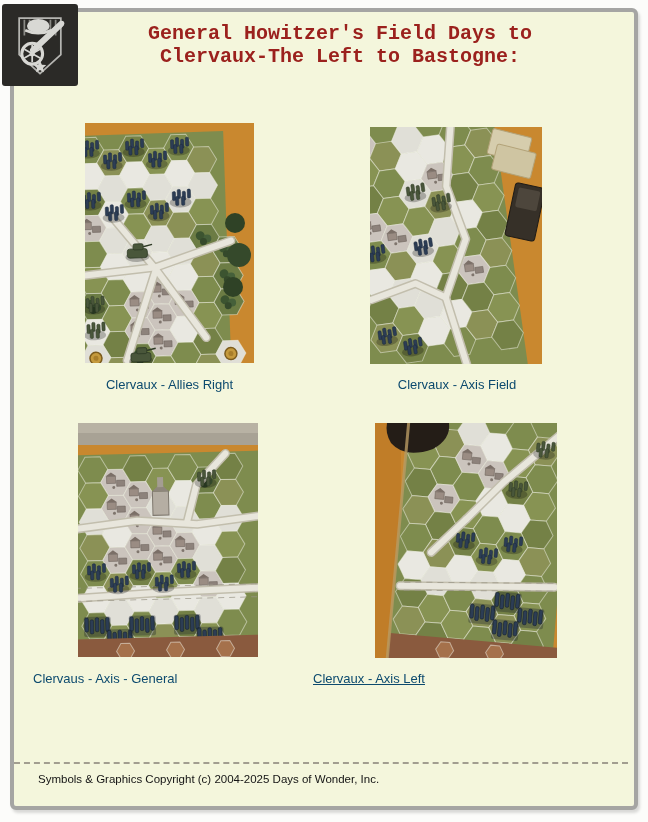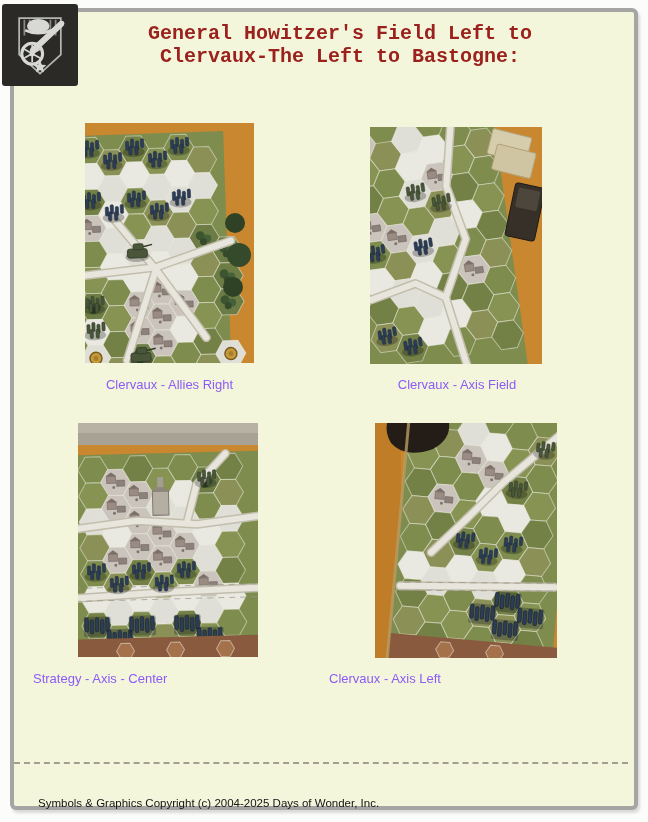--- a/index.html
+++ b/index.html
@@ -8,33 +8,33 @@
   .panel{position:absolute;left:10px;top:8px;width:628px;height:802px;box-sizing:border-box;
          background:#f4f6dc;border:4px solid #a5a5a3;border-radius:6px;
          box-shadow:2px 3px 3px rgba(0,0,0,0.14);}
   .logo{position:absolute;left:2px;top:4px;width:76px;height:82px;background:#2b2a27;
         border-radius:3px;z-index:6;display:flex;align-items:center;justify-content:center;}
   .title{position:absolute;left:60px;top:22px;width:560px;text-align:center;z-index:5;
          font-family:"Liberation Mono","DejaVu Sans Mono",monospace;font-weight:bold;
          font-size:20px;line-height:23px;color:#9b211d;}
   .photo{position:absolute;overflow:hidden;background:#c9882f;}
   .photo svg{display:block;width:100%;height:100%;}
-  .caption{position:absolute;font-size:13px;color:#8b5cf6;z-index:4;}
+  .caption{position:absolute;font-size:13px;color:#0c4a6e;z-index:4;}
   .c1{left:85px;top:377px;width:169px;text-align:center;}
   .c2{left:372px;top:377px;width:170px;text-align:center;}
   .c3{left:33px;top:671px;}
-  .c4{left:329px;top:671px;}
+  .c4{left:313px;top:671px;text-decoration:underline;}
   .p1{left:85px;top:123px;width:169px;height:240px;}
   .p2{left:370px;top:127px;width:172px;height:237px;}
   .p3{left:78px;top:423px;width:180px;height:234px;}
   .p4{left:375px;top:423px;width:182px;height:235px;}
   .divider{position:absolute;left:14px;top:762px;width:614px;height:0;
            border-top:2px dashed #a29e90;z-index:3;}
   .footer{position:absolute;left:38px;top:772px;font-size:11.5px;line-height:14.5px;
-          color:#141414;z-index:3;margin-top:24px;}
+          color:#141414;z-index:3;}
 </style>
 </head>
 <body>
 
 <div class="page">
   <div class="panel"></div>
 
   <div class="logo">
     <svg viewBox="0 0 76 82" width="66" height="72">
       <g fill="none" stroke="#d8d8d4" stroke-width="2">
@@ -46,21 +46,21 @@
         <circle cx="63" cy="16" r="3" fill="#d8d8d4" stroke="none"></circle>
         <circle cx="29" cy="51" r="12" stroke-width="3.5"></circle>
         <path d="M29 41 V61 M20 46 L38 56 M20 56 L38 46" stroke-width="2"></path>
         <circle cx="29" cy="51" r="3" fill="#d8d8d4" stroke="none"></circle>
         <path d="M38 59 l2.2 4.6 5 .5 -3.7 3.4 1 5 -4.5 -2.6 -4.5 2.6 1 -5 -3.7 -3.4 5 -.5 Z" fill="#d8d8d4" stroke="none"></path>
       </g>
     </svg>
   </div>
 
   <div class="title">
-    <div>General Howitzer's Field Left to</div>
+    <div>General Howitzer's Field Days to</div>
     <div>Clervaux-The Left to Bastogne:</div>
   </div>
 
   <figure class="photo p1" style="margin:0">
     <svg id="board0" viewBox="0 0 169 240" preserveAspectRatio="none">
         <rect x="0" y="0" width="169" height="240" fill="#c9882f"></rect>
         <g transform="rotate(-2 80 120)">
           <rect x="-8" y="10" width="150" height="234" fill="#7e8c4e"></rect>
           <polygon points="22.0,25.0 14.5,38.0 -0.5,38.0 -8.0,25.0 -0.5,12.0 14.5,12.0 " fill="#7e8c4e" stroke="rgba(244,244,234,0.5)" stroke-width="1"></polygon>
           <polygon points="44.5,38.0 37.0,51.0 22.0,51.0 14.5,38.0 22.0,25.0 37.0,25.0 " fill="#8b9156" stroke="rgba(244,244,234,0.5)" stroke-width="1"></polygon>
@@ -729,20 +729,20 @@
           <polygon points="89.0,230.0 84.5,237.8 75.5,237.8 71.0,230.0 75.5,222.2 84.5,222.2 " fill="#a5714b" stroke="rgba(244,244,234,0.5)" stroke-width="1"></polygon>
           <polygon points="139.0,229.0 134.5,236.8 125.5,236.8 121.0,229.0 125.5,221.2 134.5,221.2 " fill="#a5714b" stroke="rgba(244,244,234,0.5)" stroke-width="1"></polygon>
         </g>
         <path d="M12,0 L74,0 Q76,16 58,26 Q30,36 16,20 Q10,10 12,0 Z" fill="#241d17"></path>
         <line x1="34" y1="-4" x2="12" y2="238" stroke="#b99b63" stroke-width="3" opacity="0.8"></line>
       </svg>
   </figure>
 
   <div class="caption c1">Clervaux - Allies Right</div>
   <div class="caption c2">Clervaux - Axis Field</div>
-  <div class="caption c3">Strategy - Axis - Center</div>
+  <div class="caption c3">Clervaus - Axis - General</div>
   <div class="caption c4">Clervaux - Axis Left</div>
 
   <div class="divider"></div>
   <div class="footer">
     <div>Symbols &amp; Graphics Copyright (c) 2004-2025 Days of Wonder, Inc.</div>
   </div>
 </div>
 
 </body></html>

